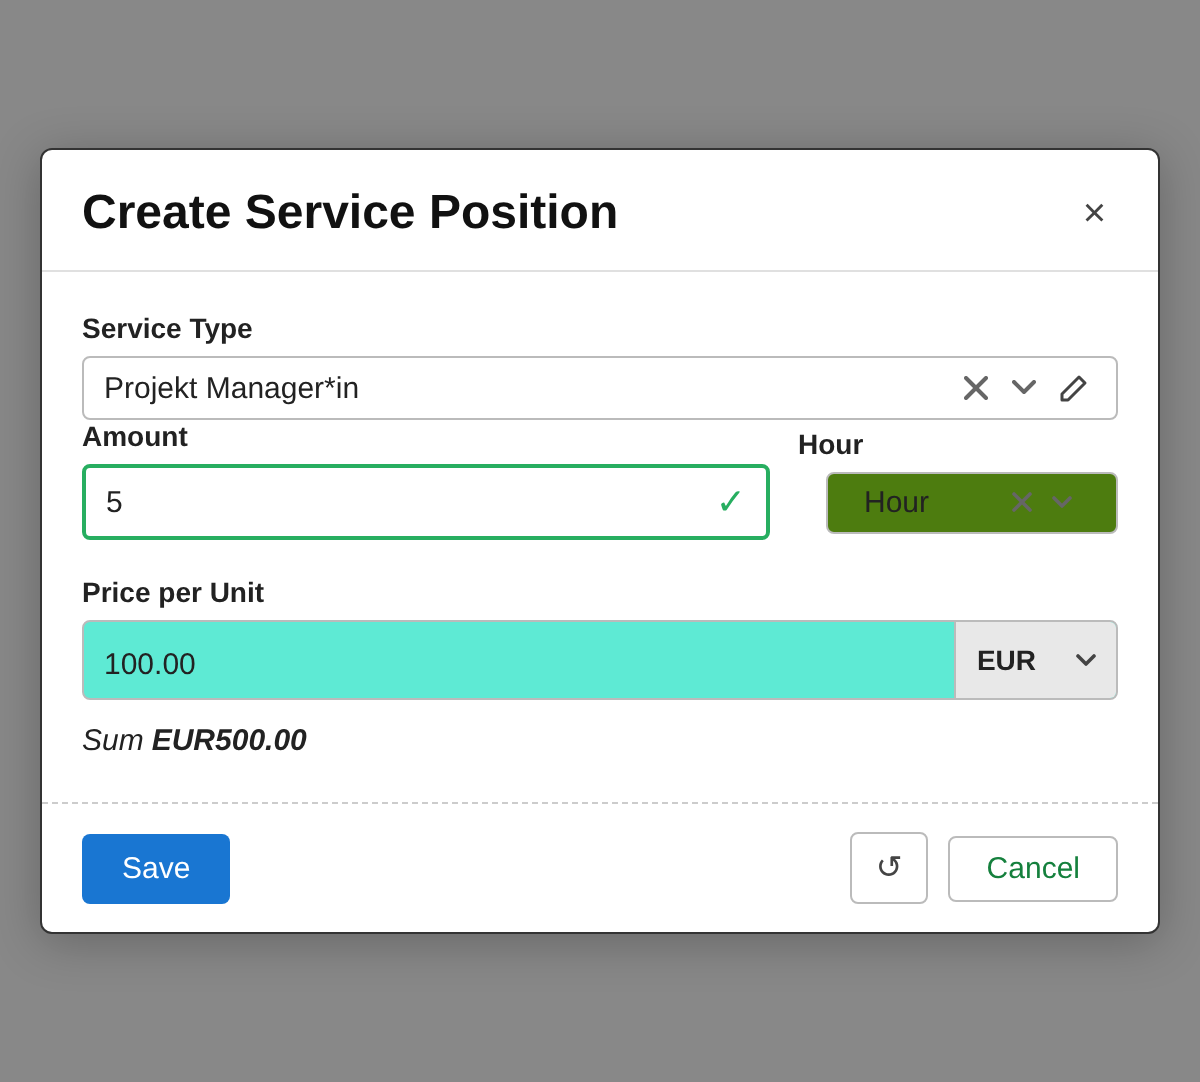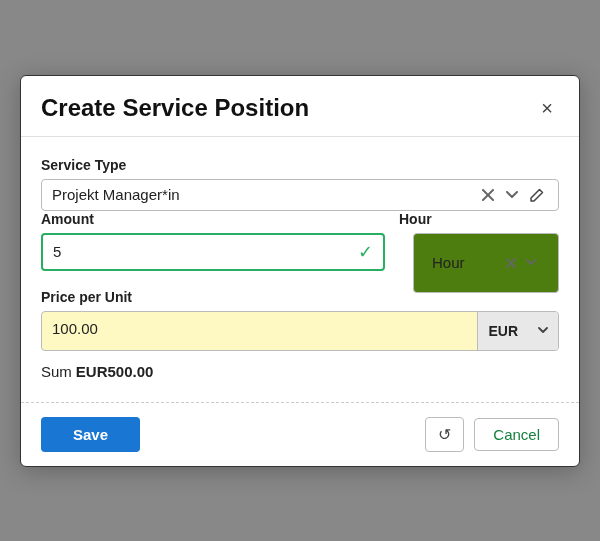--- a/index.html
+++ b/index.html
@@ -76,20 +76,21 @@
       color: #666;
       font-size: 14px;
       padding: 2px 4px;
       display: flex;
       align-items: center;
     }
     .row-two-col {
       display: flex;
       gap: 14px;
       margin-bottom: 18px;
+      align-items: center;
     }
     .col-amount {
       flex: 1;
     }
     .col-unit {
       width: 160px;
     }
     .amount-input-wrap {
       display: flex;
       align-items: center;
@@ -129,25 +130,25 @@
     .unit-actions {
       display: flex;
       align-items: center;
       gap: 2px;
     }
     .price-row {
       margin-bottom: 10px;
     }
     .price-input-wrap {
       display: flex;
-      align-items: flex-start;
+      align-items: flex-end;
       border: 1.5px solid #bbb;
       border-radius: 4px;
       overflow: hidden;
-      background: #fef9c3;
+      background: #5eead4;
     }
     .price-input {
       flex: 1;
       border: none;
       outline: none;
       font-size: 15px;
       color: #222;
       padding: 8px 10px;
       background: transparent;
     }
@@ -164,20 +165,21 @@
       min-height: 38px;
       border-left: 1.5px solid #bbb;
     }
     .sum-row {
       margin: 12px 0 4px 0;
       font-size: 15px;
       color: #222;
       display: flex;
       align-items: center;
       gap: 4px;
+      font-style: italic;
     }
     .sum-label {
       font-weight: 400;
     }
     .sum-value {
       font-weight: 700;
     }
     .dialog-footer {
       border-top: 1.5px dashed #ccc;
       padding: 14px 20px;
@@ -185,22 +187,22 @@
       align-items: center;
       justify-content: space-between;
       margin-top: 8px;
     }
     .save-btn {
       background: #1976d2;
       color: #fff;
       border: none;
       border-radius: 4px;
       font-size: 15px;
-      font-weight: 700;
-      padding: 9px 32px;
+      font-weight: 400;
+      padding: 9px 20px;
       cursor: pointer;
     }
     .footer-right {
       display: flex;
       align-items: center;
       gap: 10px;
     }
     .reset-btn {
       background: #fff;
       border: 1.5px solid #bbb;

